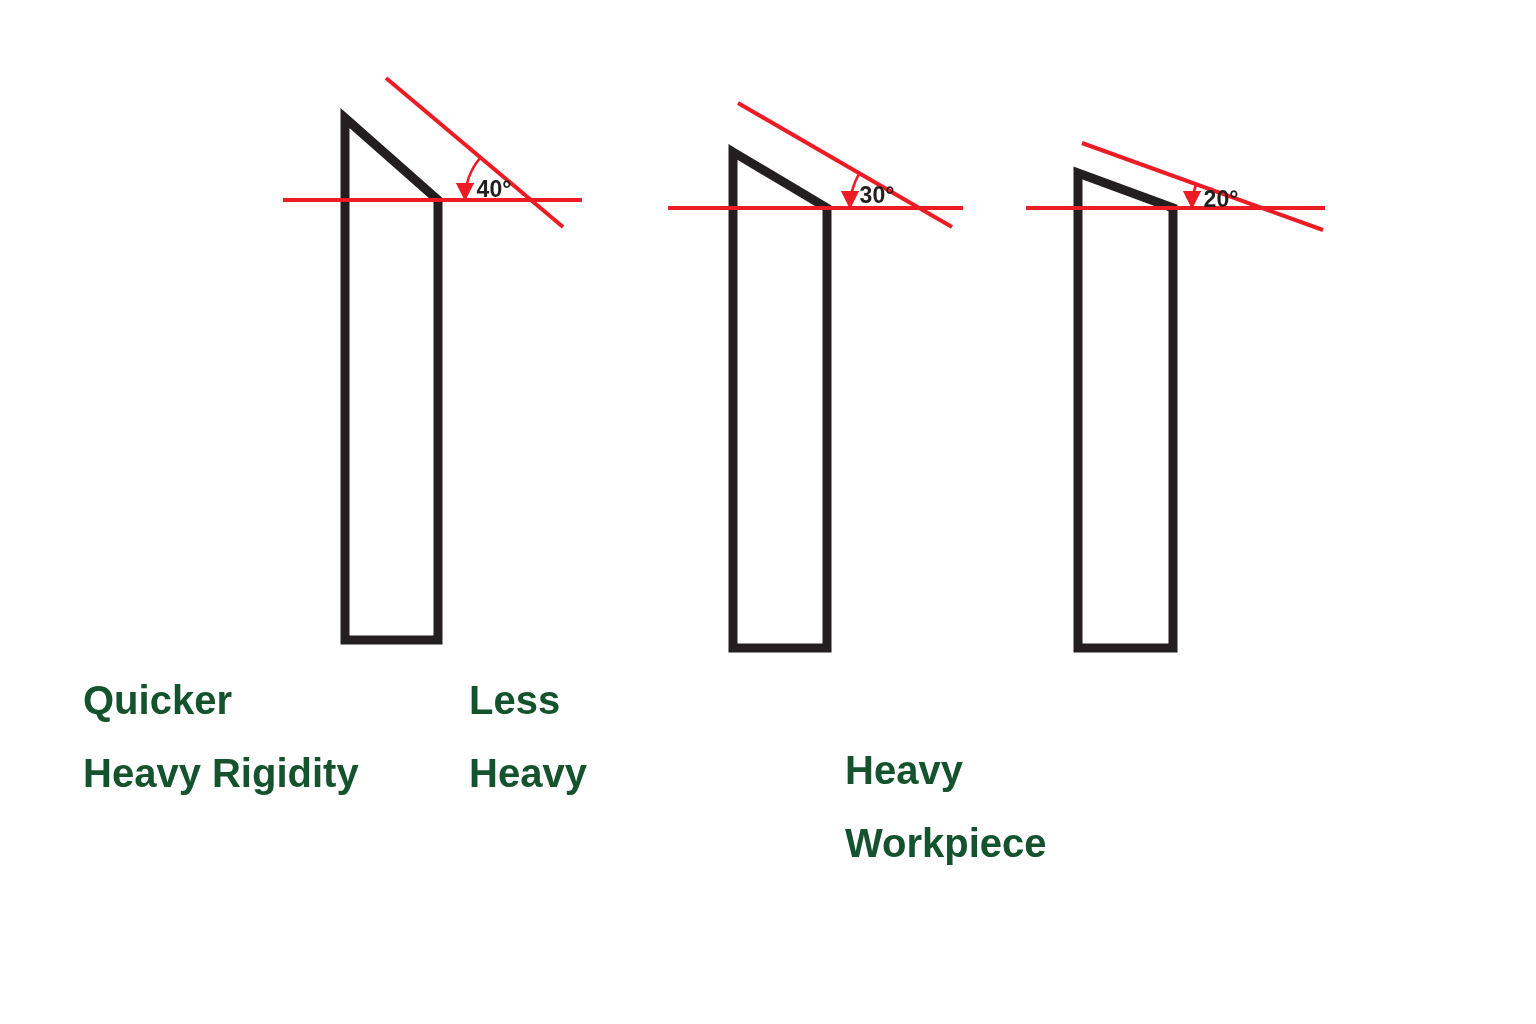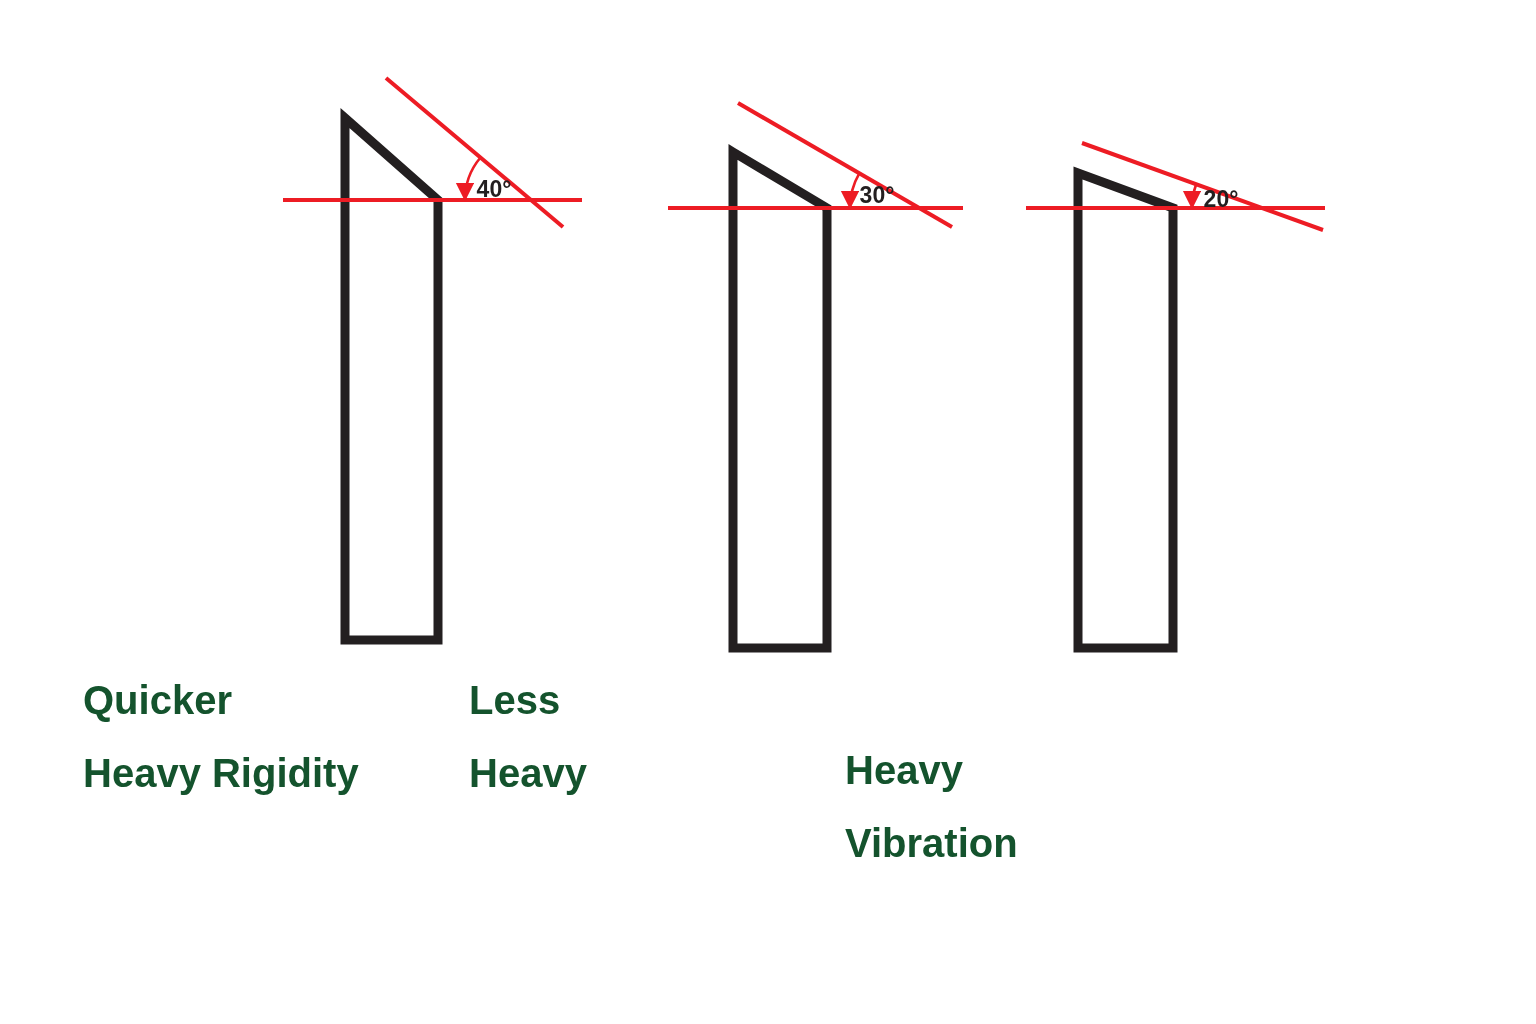--- a/index.html
+++ b/index.html
@@ -101,16 +101,16 @@
     <div>Heavy Rigidity</div>
   </div>
 
   <div class="caption" style="left:469px; top:664px;">
     <div>Less</div>
     <div>Heavy</div>
   </div>
 
   <div class="caption" style="left:845px; top:696px;margin-top:38px;">
     <div>Heavy</div>
-    <div>Vibration</div>
+    <div>Workpiece</div>
   </div>
 
 </div>
 
 </body></html>

